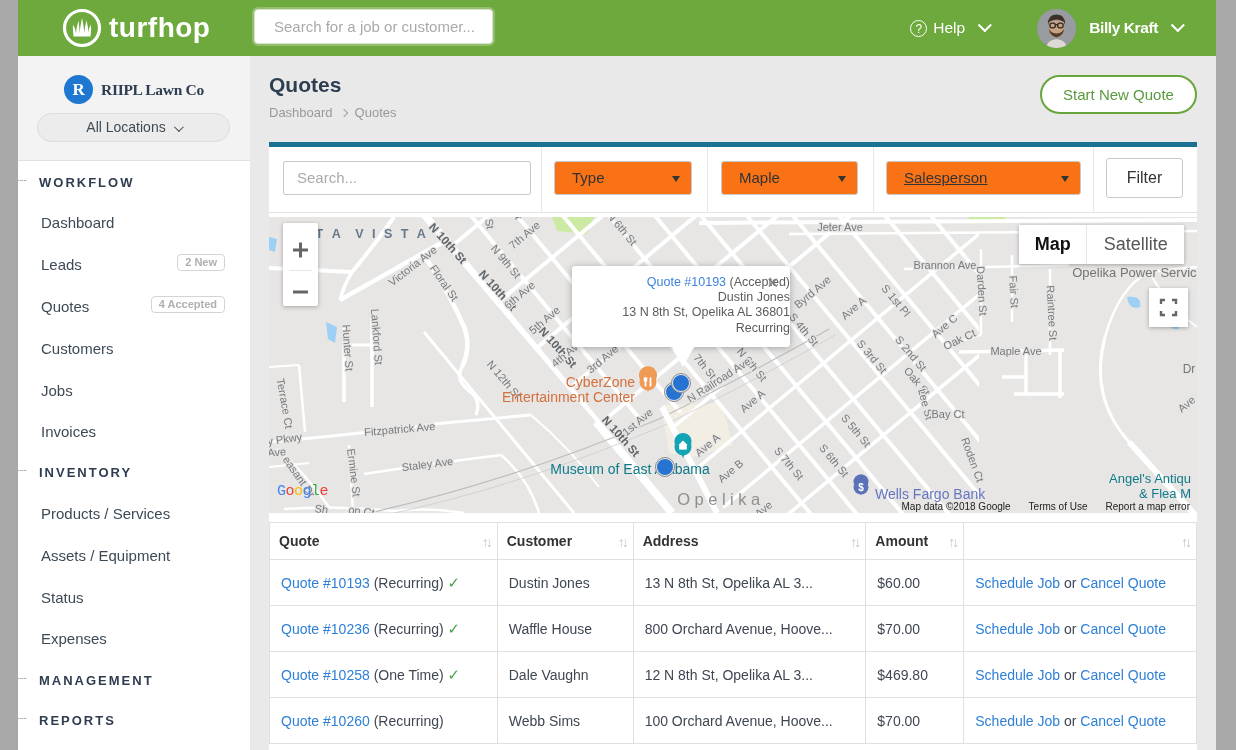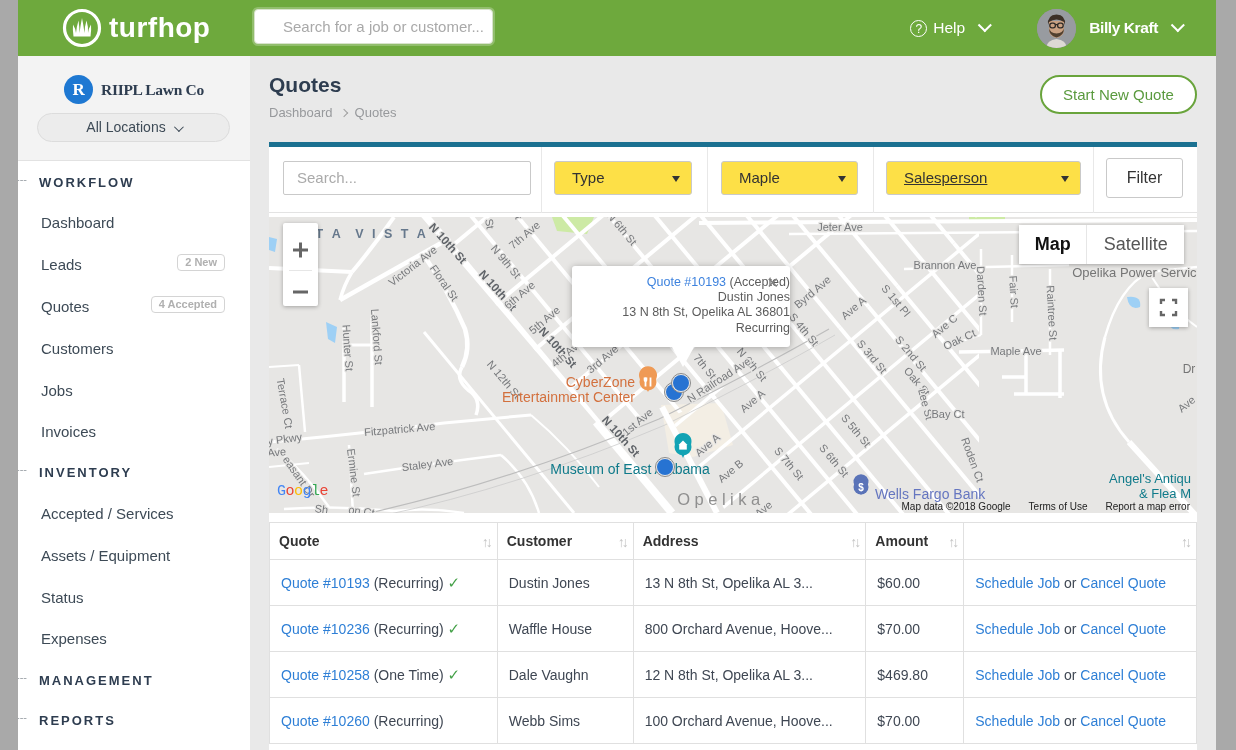--- a/index.html
+++ b/index.html
@@ -4,21 +4,21 @@
 <style>
 * { margin:0; padding:0; box-sizing:border-box; }
 html,body { width:1236px; height:750px; overflow:hidden; font-family:"Liberation Sans", sans-serif; }
 body { background:#a9a9a9; position:relative; }
 .gutter-l { position:absolute; left:0; top:0; width:18px; height:750px; background:#a9a9a9; }
 .gutter-r { position:absolute; left:1216px; top:0; width:20px; height:750px; background:#a9a9a9; }
 
 .header { position:absolute; left:18px; top:0; width:1198px; height:56px; background:#6ea93d; }
 .logo { position:absolute; left:43px; top:7px; display:flex; align-items:center; }
 .logo-text { color:#fff; font-size:28px; font-weight:bold; letter-spacing:0.5px; margin-left:6px; }
-.hsearch { position:absolute; left:236px; top:9px; width:239px; height:35px; background:#fff; border:1px solid #d8e3cc; border-radius:4px; box-shadow:0 0 0 2px rgba(255,255,255,0.25); color:#a9a9a9; font-size:15px; line-height:33px; padding-left:28px; }
+.hsearch { position:absolute; left:236px; top:9px; width:239px; height:35px; background:#fff; border:1px solid #d8e3cc; border-radius:4px; box-shadow:0 0 0 2px rgba(255,255,255,0.25); color:#a9a9a9; font-size:15px; line-height:33px; padding-left:19px; }
 .hright { position:absolute; right:36px; top:0; height:56px; display:flex; align-items:center; color:#fff; font-size:15.5px; }
 .help-ic { width:17px; height:17px; border:1.5px solid #fff; border-radius:50%; display:inline-block; text-align:center; line-height:16px; font-size:12px; margin-right:6px; }
 .caret { display:inline-block; width:10px; height:10px; border-right:2px solid #fff; border-bottom:2px solid #fff; transform:rotate(45deg) translateY(-4px); margin-left:12px; }
 .avatar { width:39px; height:39px; border-radius:50%; overflow:hidden; margin:0 13px 0 50px; background:#8c8f94; }
 
 .sidebar { position:absolute; left:18px; top:56px; width:232px; height:694px; background:#fff; }
 .sb-top { width:232px; height:105px; background:#f3f3f3; border-bottom:1px solid #e2e2e2; position:relative; }
 .sb-co { position:absolute; left:0; top:19px; width:232px; text-align:center;font-family:Liberation Serif, serif; }
 .r-circle { display:inline-block; vertical-align:middle; width:29px; height:29px; border-radius:50%; background:#1e78d2; color:#fff; font-size:17px; font-weight:bold; line-height:29px; text-align:center; }
 .co-name { display:inline-block; vertical-align:middle; color:#2e3d50; font-size:15.5px; font-weight:bold; margin-left:8px; letter-spacing:-0.3px; }
@@ -31,21 +31,21 @@
 
 .main { position:absolute; left:250px; top:56px; width:966px; height:694px; background:#e9e9e9; }
 .title { position:absolute; left:19px; top:17px; color:#2e3d50; font-size:21px; font-weight:bold; }
 .crumbs { position:absolute; left:19px; top:49px; color:#97999c; font-size:13px; }
 .crumbs .sep { display:inline-block; width:6px; height:6px; border-right:1.5px solid #a0a0a0; border-bottom:1.5px solid #a0a0a0; transform:rotate(-45deg); margin:0 8px 1px 8px; }
 .btn-new { position:absolute; left:790px; top:19px; width:157px; height:39px; border:2px solid #69a43c; border-radius:20px; background:#fff; color:#5a9a3e; font-size:15px; text-align:center; line-height:35px; }
 .card { position:absolute; left:19px; top:86px; width:928px; height:608px; background:#fff; border-top:5px solid #1b7191; }
 .frow { position:relative; width:928px; height:66px; border-bottom:1px solid #e3e3e3; }
 .fsep { position:absolute; top:0; width:1px; height:66px; background:#e8e8e8; }
 .fsearch { position:absolute; left:14px; top:14px; width:248px; height:34px; border:1px solid #c9c9c9; border-radius:2px; color:#aaa; font-size:15px; line-height:32px; padding-left:13px; }
-.fsel { position:absolute; top:14px; height:34px; border:1px solid #c9c9c9; border-radius:3px; font-size:15px; color:#333; line-height:32px; padding-left:17px; background:#fde047; }
+.fsel { position:absolute; top:14px; height:34px; border:1px solid #c9c9c9; border-radius:3px; font-size:15px; color:#333; line-height:32px; padding-left:17px; background:#f97316; }
 .fsel:after { content:""; position:absolute; right:11px; top:14px; border-left:4.5px solid transparent; border-right:4.5px solid transparent; border-top:6px solid #333; }
 .fbtn { position:absolute; left:837px; top:11px; width:77px; height:40px; border:1px solid #c9c9c9; border-radius:3px; background:#fff; color:#333; font-size:16px; text-align:center; line-height:38px; }
 
 .map { position:absolute; left:0; top:70px; width:928px; height:296px; background:#e5e5e5; overflow:hidden; }
 
 .qtable { position:absolute; left:0; top:375px; width:928px; border-collapse:collapse; font-size:14px; color:#3f4753; background:#fff; }
 .qtable th, .qtable td { border:1px solid #e0e0e0; text-align:left; font-weight:normal; }
 .qtable th { height:37px; font-weight:bold; color:#333; padding-left:9px; position:relative; }
 .qtable td { height:46px; padding-left:11px; }
 .sort { position:absolute; right:7px; top:11px; color:#c3c3c3; font-size:14px; letter-spacing:-3px; font-weight:normal; }
@@ -89,21 +89,21 @@
     <div class="loc-pill">All Locations<span class="c2"></span></div>
   </div>
   <div class="nav-h" style="top:119px;"><span class="dash">---</span>WORKFLOW</div>
   <div class="nav-i" style="top:158px;">Dashboard</div>
   <div class="nav-i" style="top:200px;">Leads<span class="badge">2 New</span></div>
   <div class="nav-i" style="top:242px;">Quotes<span class="badge">4 Accepted</span></div>
   <div class="nav-i" style="top:284px;">Customers</div>
   <div class="nav-i" style="top:326px;">Jobs</div>
   <div class="nav-i" style="top:367px;">Invoices</div>
   <div class="nav-h" style="top:409px;"><span class="dash">---</span>INVENTORY</div>
-  <div class="nav-i" style="top:449px;">Accepted / Services</div>
+  <div class="nav-i" style="top:449px;">Products / Services</div>
   <div class="nav-i" style="top:491px;">Assets / Equipment</div>
   <div class="nav-i" style="top:533px;">Status</div>
   <div class="nav-i" style="top:574px;">Expenses</div>
   <div class="nav-h" style="top:617px;"><span class="dash">---</span>MANAGEMENT</div>
   <div class="nav-h" style="top:657px;"><span class="dash">---</span>REPORTS</div>
 </div>
 <div class="main">
   <div class="title">Quotes</div>
   <div class="crumbs">Dashboard<span class="sep"></span>Quotes</div>
   <div class="btn-new">Start New Quote</div>

